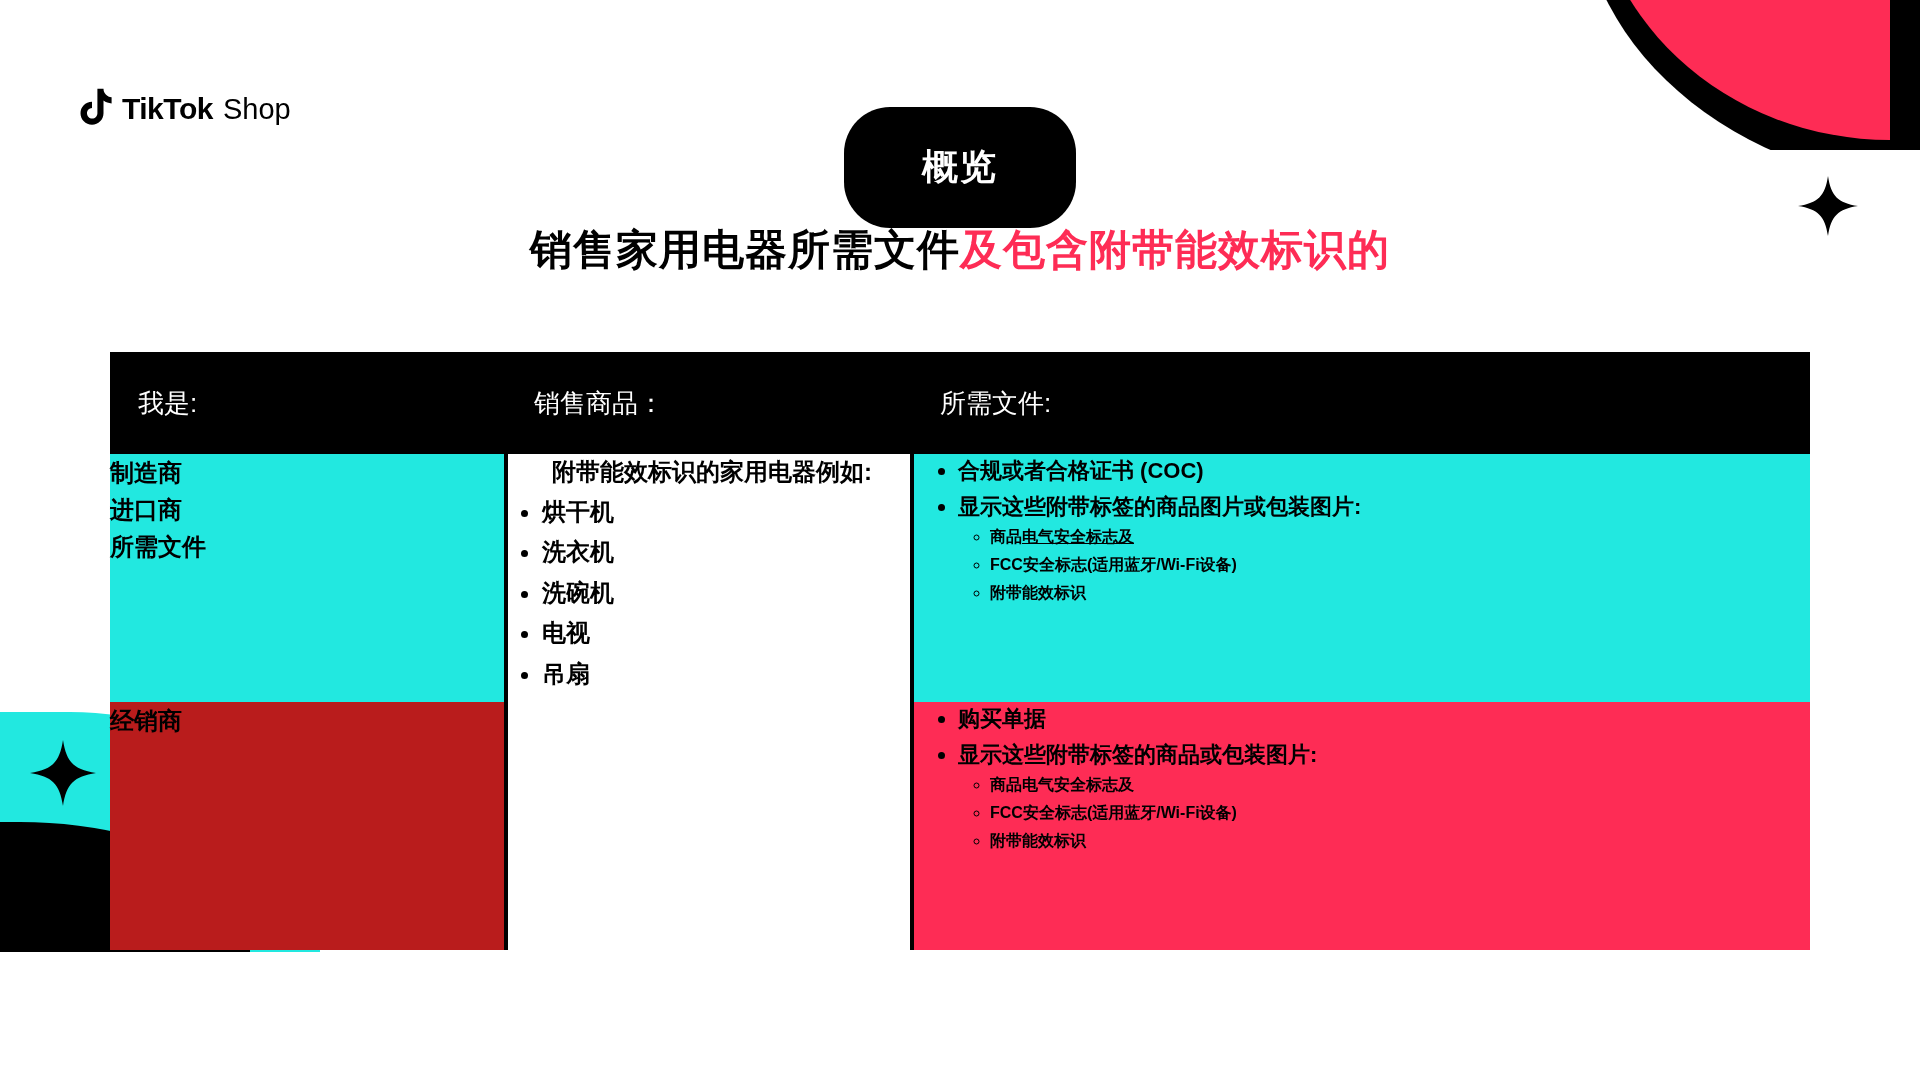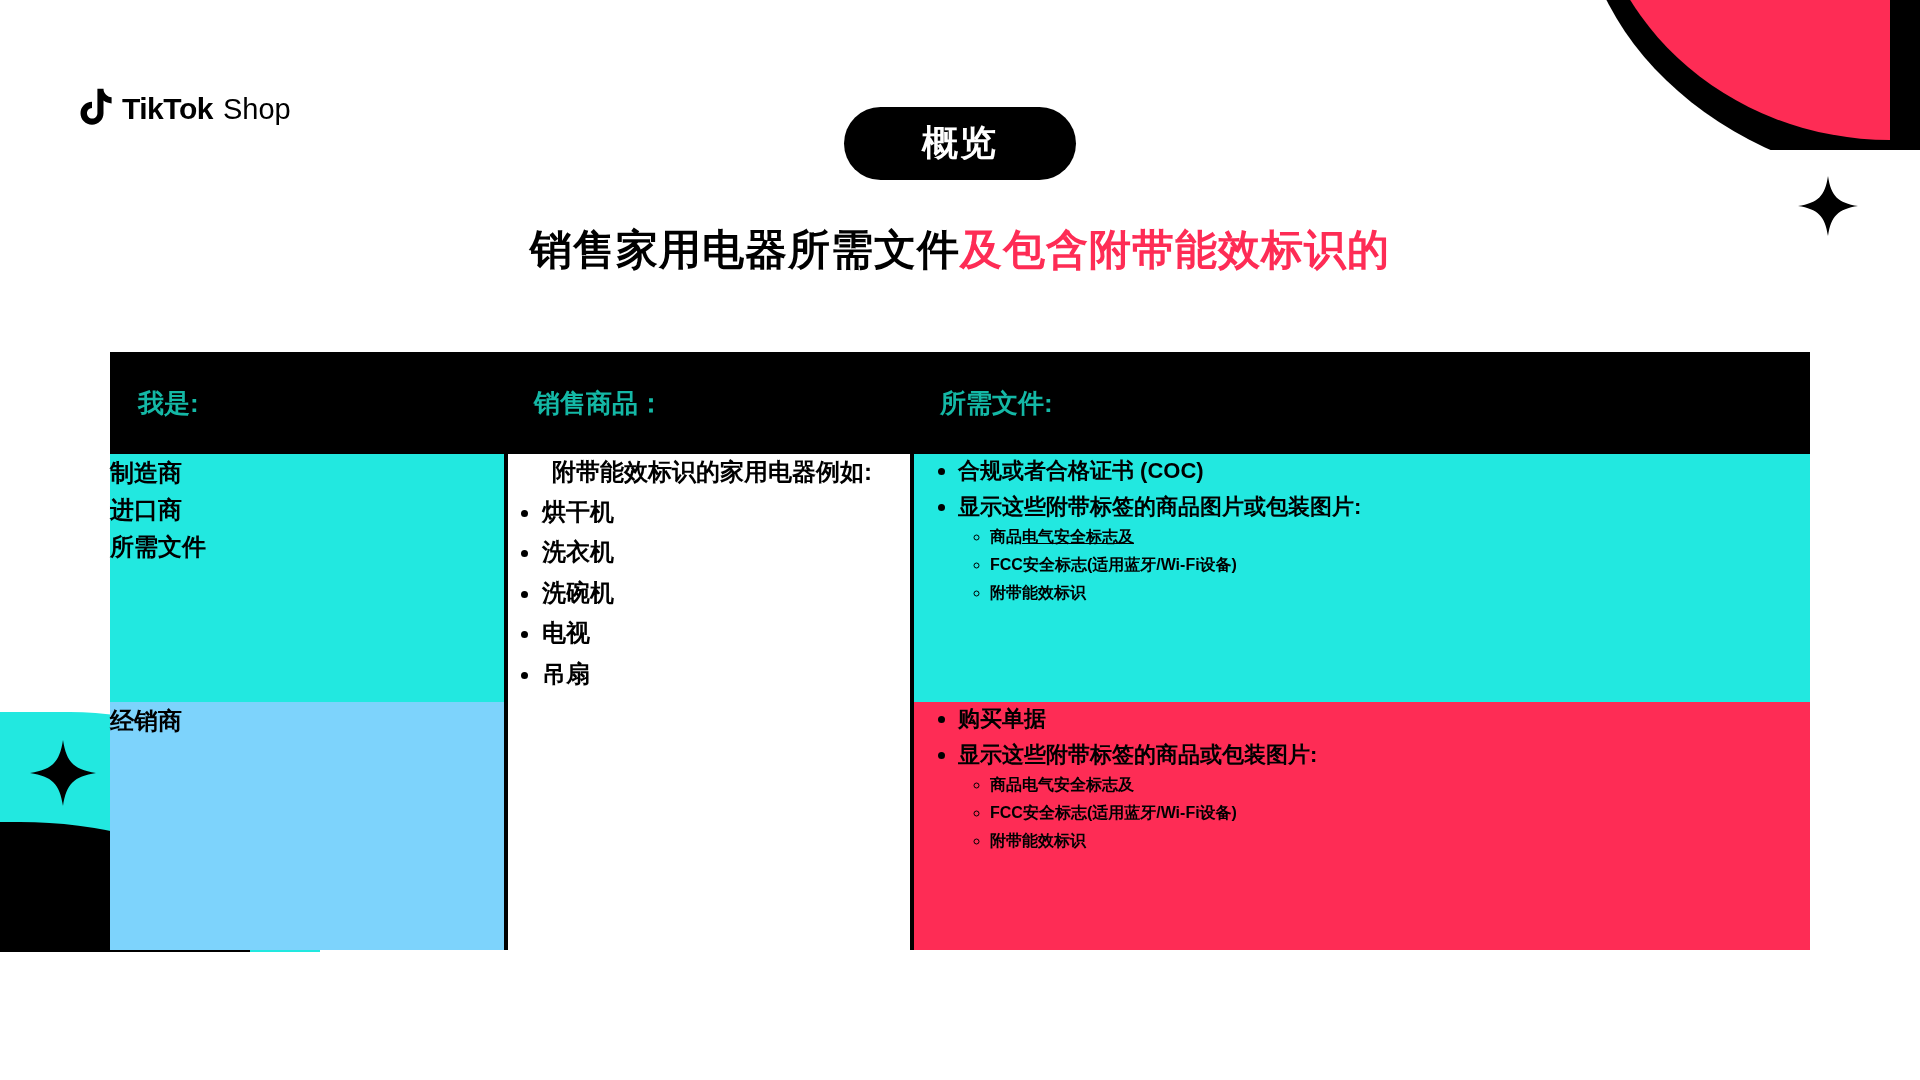--- a/index.html
+++ b/index.html
@@ -103,21 +103,21 @@
 
   
   .pill {
     position: absolute;
     left: 50%;
     transform: translateX(-50%);
     top: 107px;
     background: #000000;
     color: #ffffff;
     border-radius: 46px;
-    padding: 12px 78px;
+    padding: 36px 78px;
     font-size: 36px;
     font-weight: bold;
     letter-spacing: 2px;
   }
 
   
   .title {
     position: absolute;
     top: 222px;
     width: 100%;
@@ -136,33 +136,33 @@
     left: 110px;
     top: 352px;
     width: 1700px;
     border-collapse: collapse;
     table-layout: fixed;
   }
   .table td, .table th { padding: 0; vertical-align: top; }
 
   .hdr-row td {
     background: #000000;
-    color: #14b8a6;
+    color: #ffffff;
     font-size: 26px;
-    font-weight: bold;
+    font-weight: normal;
     height: 102px;
     vertical-align: middle;
     padding-left: 28px;
   }
 
   .col-a { width: 396px; }
   .col-b { width: 406px; }
   .col-c { width: 898px; }
   .cyan { background: #22e8e0; }
-  .pink { background: #7dd3fc; }
+  .pink { background: #b91c1c; }
   .white { background: #ffffff; }
 
   .role-cell {
     vertical-align: middle;
     font-size: 24px;
     font-weight: bold;
     line-height: 1.55;
     padding-left: 26px;
   }
 

